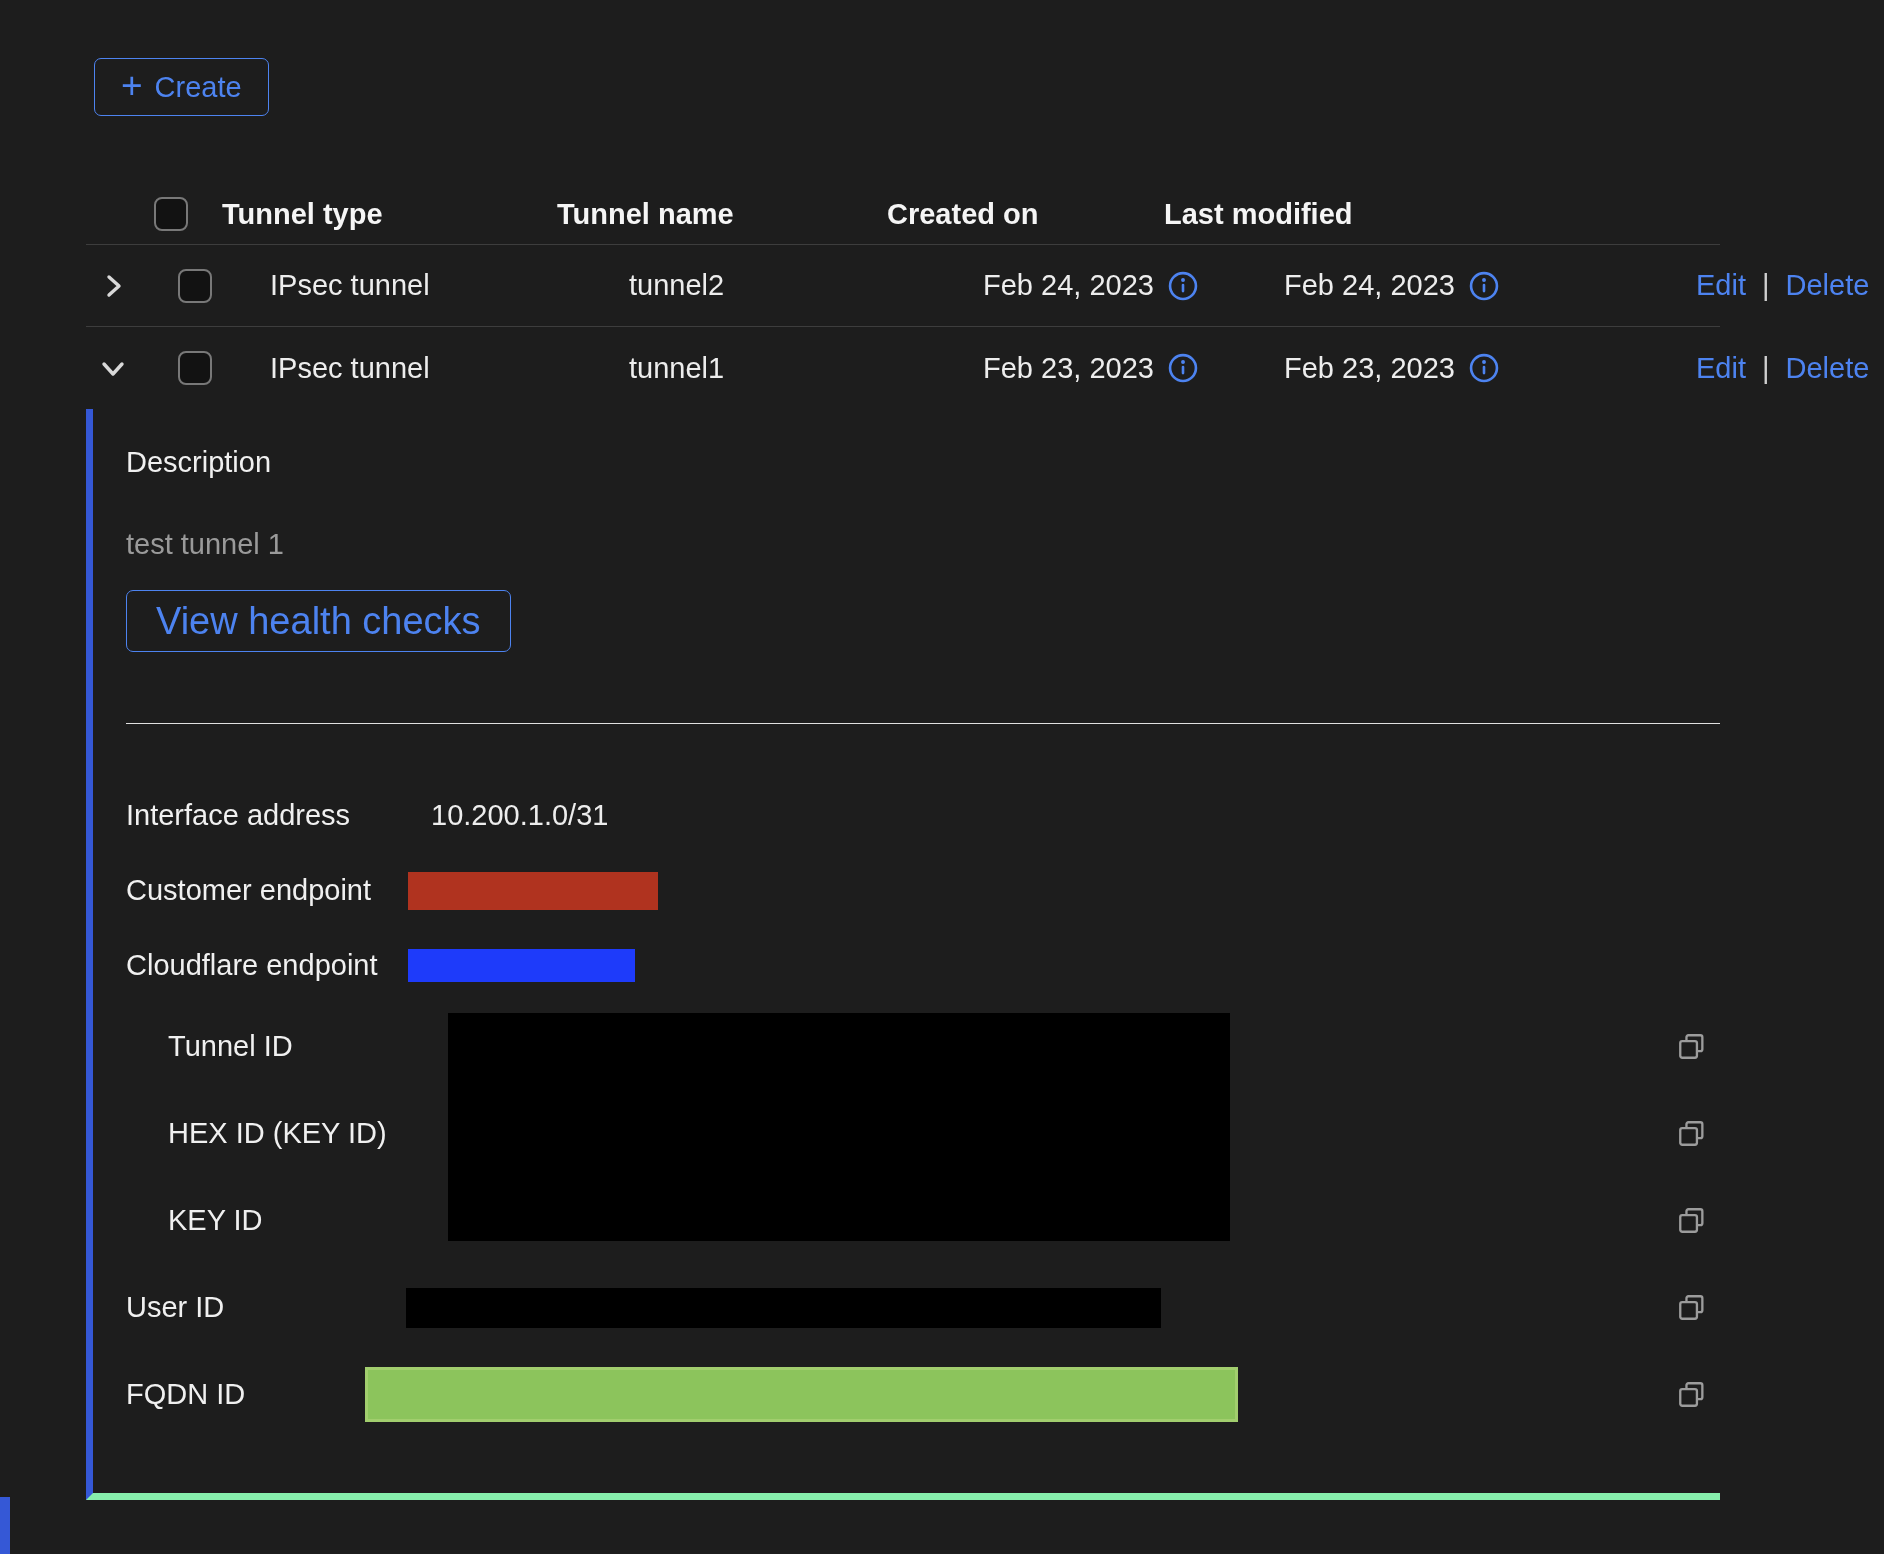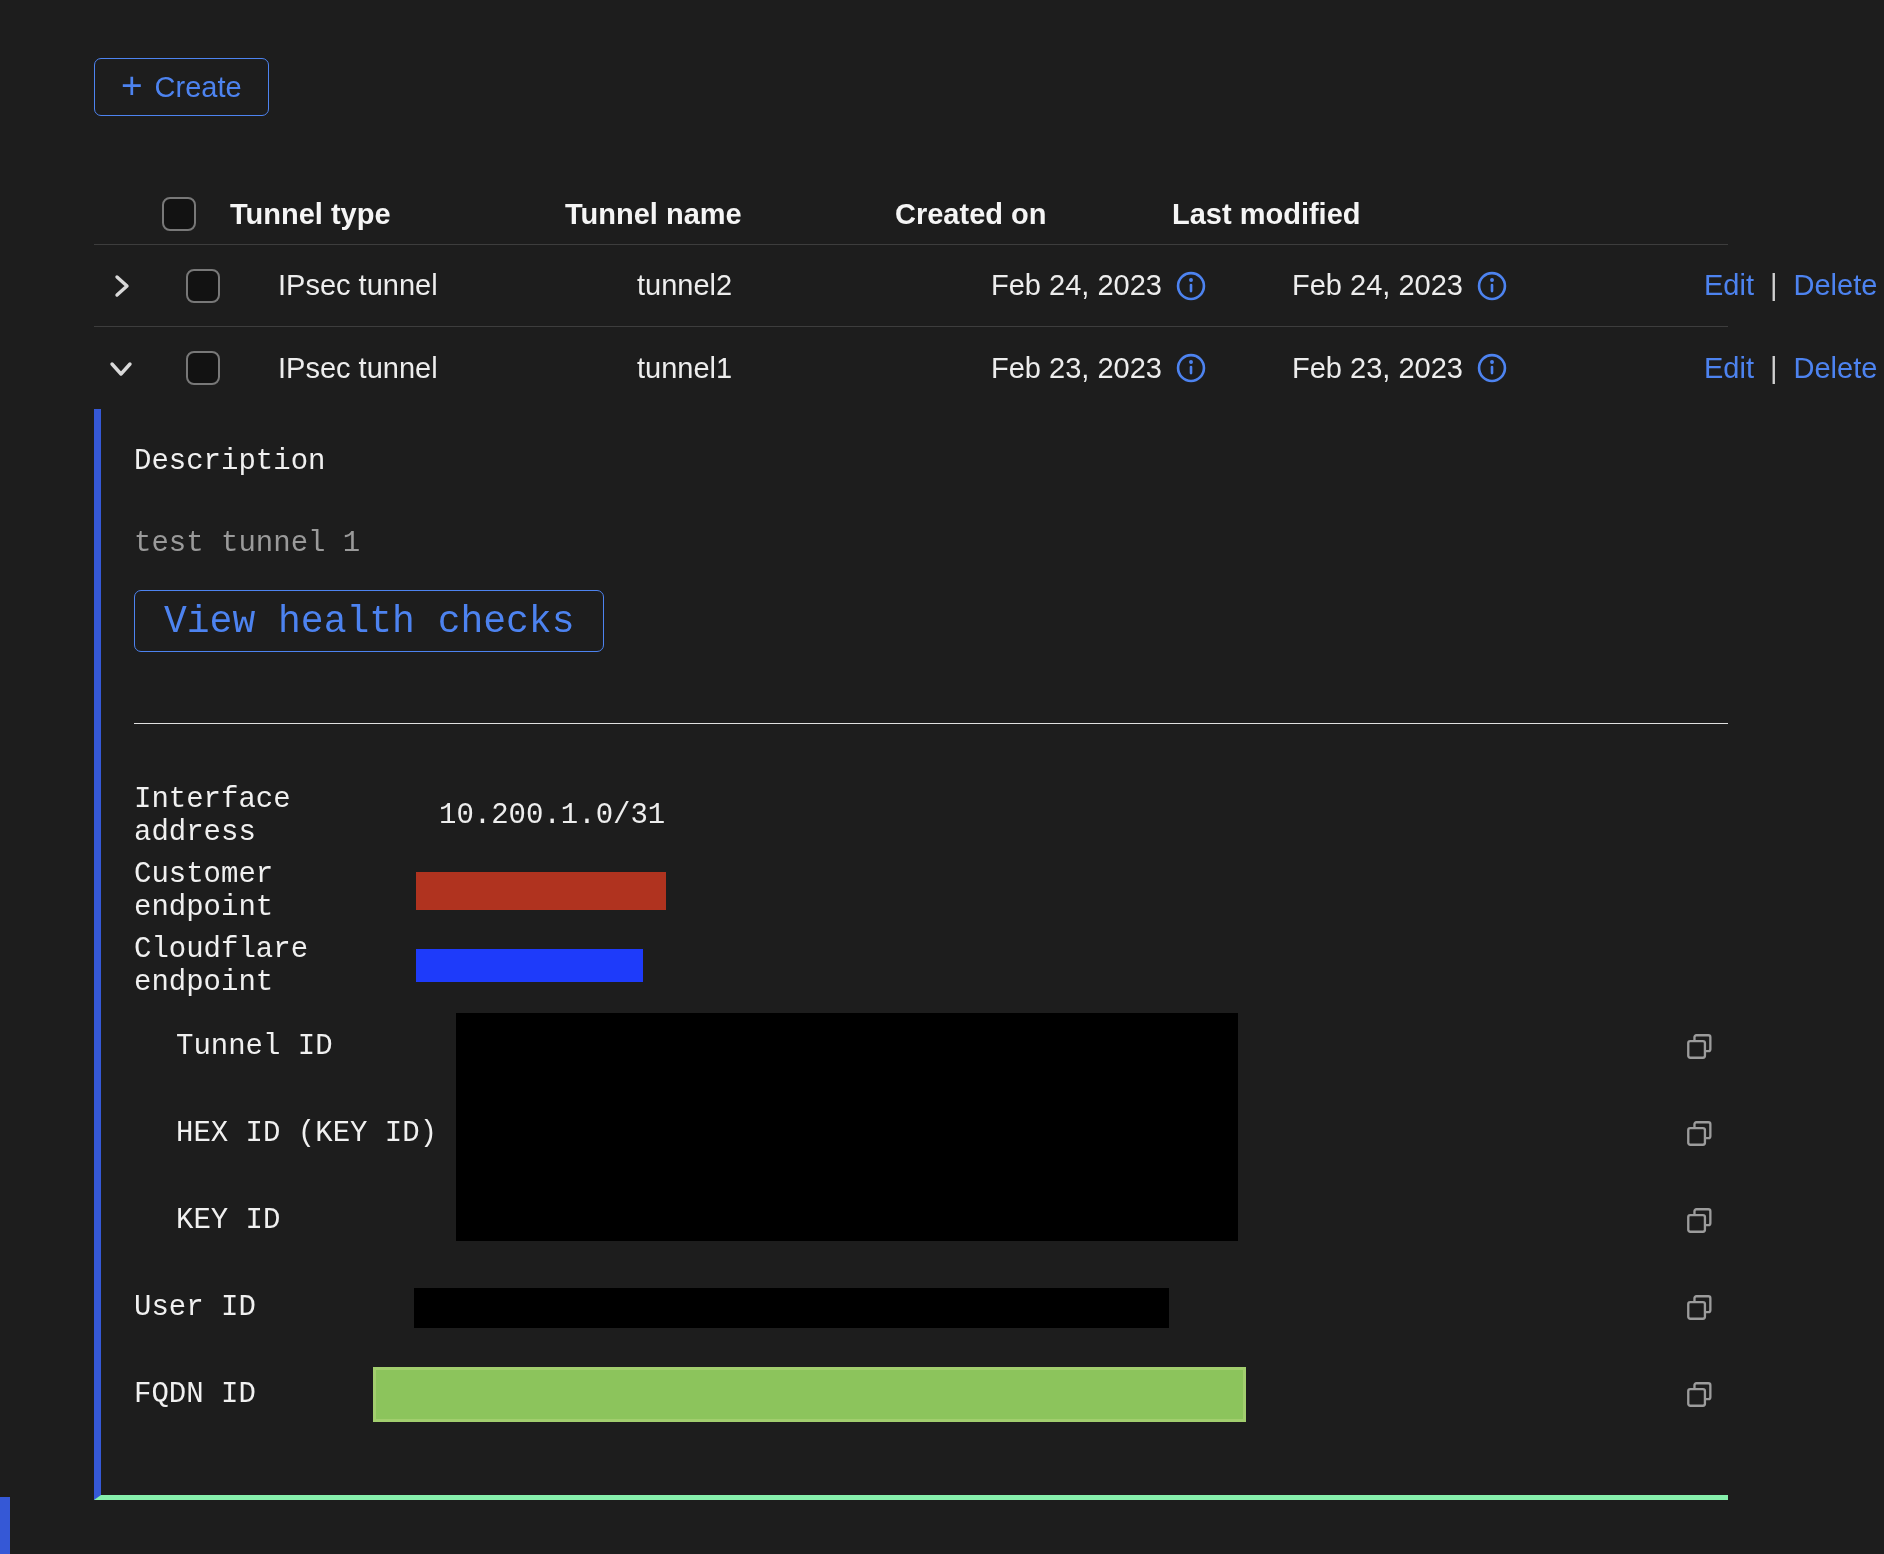--- a/index.html
+++ b/index.html
@@ -27,21 +27,21 @@
   .create-btn{
     position:absolute; left:94px; top:58px; height:58px;
     display:inline-flex; align-items:center; gap:12px; padding:0 26px;
     background:transparent; border:1.5px solid var(--accent-blue);
     border-radius:7px; color:var(--accent-blue);
     font-family:inherit; font-size:29px; cursor:pointer;
   }
   .create-btn .plus{ font-size:37px; font-weight:300; line-height:1; margin-top:-4px; }
 
   
-  .table{ position:absolute; left:94px; top:184px; width:1634px; }
+  .table{ position:absolute; left:86px; top:184px; width:1634px; }
   .thead, .trow{
     display:grid;
     grid-template-columns:58px 66px 338px 328px 276px 400px 1fr;
     align-items:center;
   }
   .thead{ height:61px; border-bottom:1px solid #3d3d3d; font-weight:700; color:#f5f5f5; }
   .trow{ height:82px;gap:24px; }
   .trow.first{ border-bottom:1px solid #3d3d3d; }
 
   .c-type{ padding-left:12px; }
@@ -72,25 +72,24 @@
   }
   .link{
     color:var(--accent-blue); text-underline-offset:6px;
     cursor:pointer; font:inherit; background:none; border:none;
   }
   .link-sep{ color:#cfcfcf; }
 
   
   .panel{
     border-left:7px solid var(--panel-border-blue);
-    border-bottom:5px solid #86efac;
+    border-bottom:7px solid #86efac;
     height:1091px;
     padding:36px 0 0 33px;
     overflow:hidden;
-    font-family:Liberation Mono, monospace;
   }
   .desc-label{ line-height:34px; color:#f0f0f0; }
   .desc-value{ margin-top:48px; line-height:34px; color:#9a9a9a; }
   .health-btn{
     margin-top:29px; height:62px; padding:0 29px;
     display:inline-flex; align-items:center;
     background:transparent; border:1.5px solid var(--accent-blue);
     border-radius:7px; color:var(--accent-blue);
     font-family:inherit; font-size:38px; cursor:pointer;
   }

